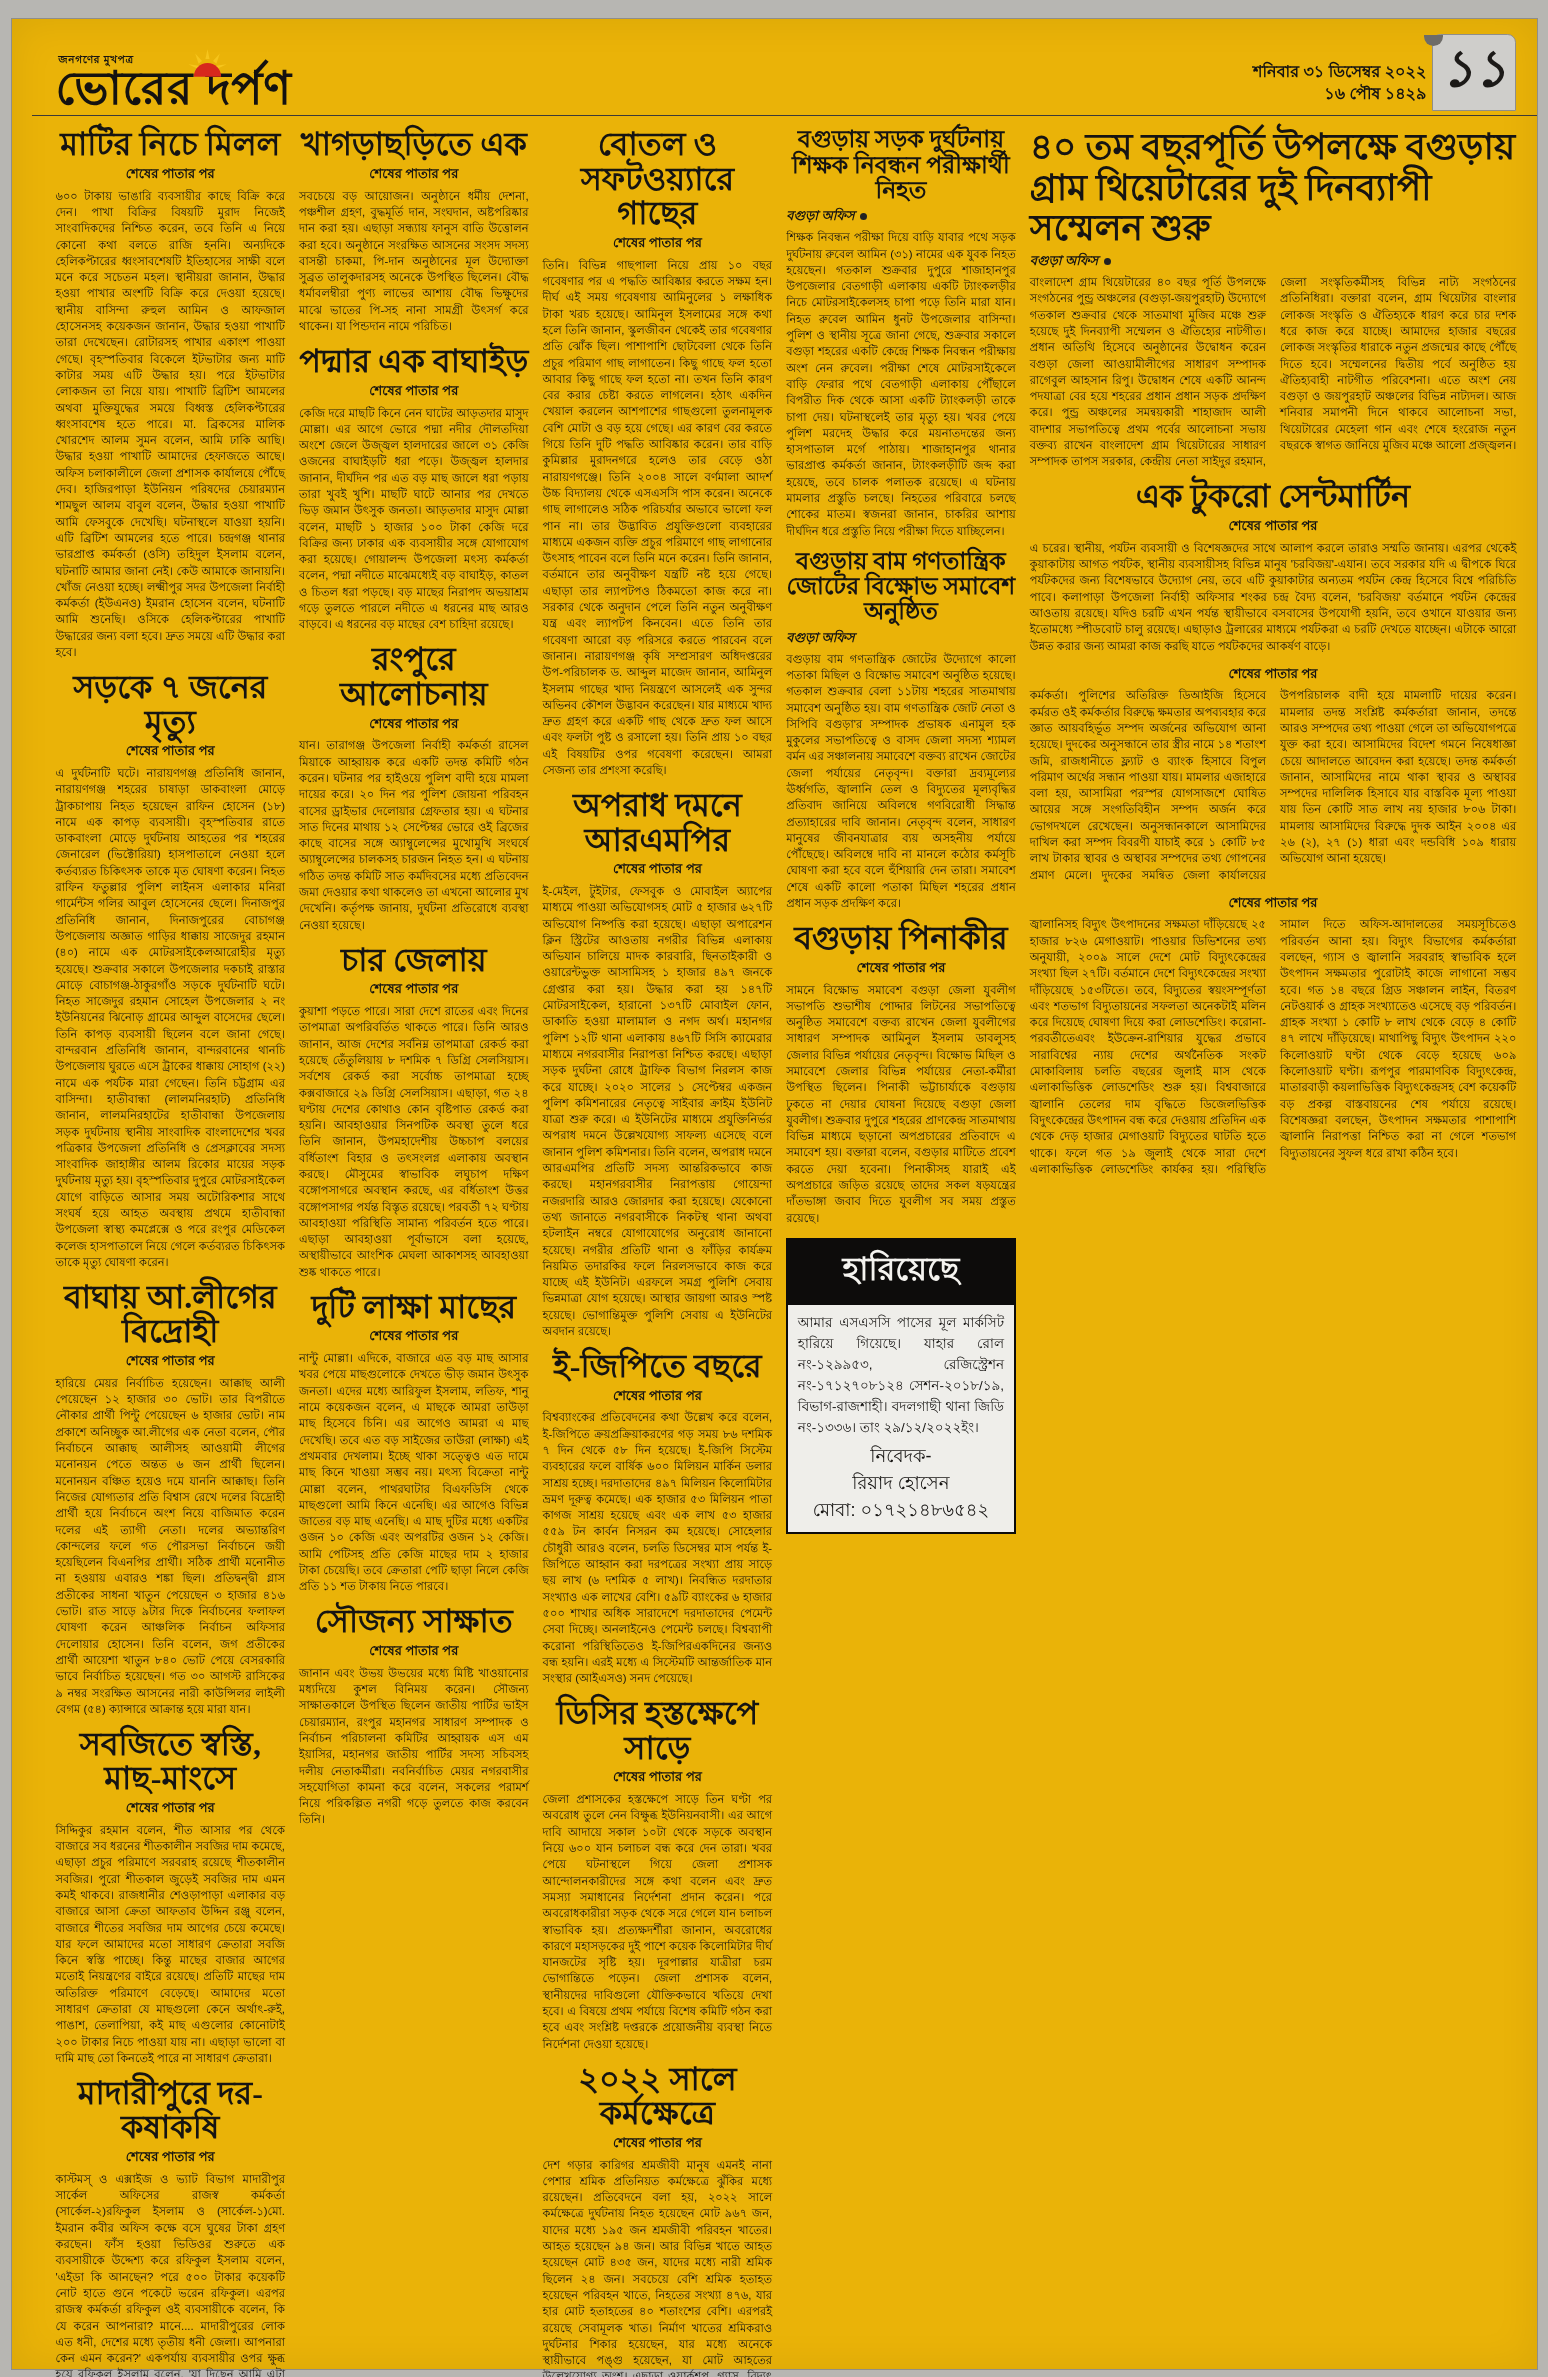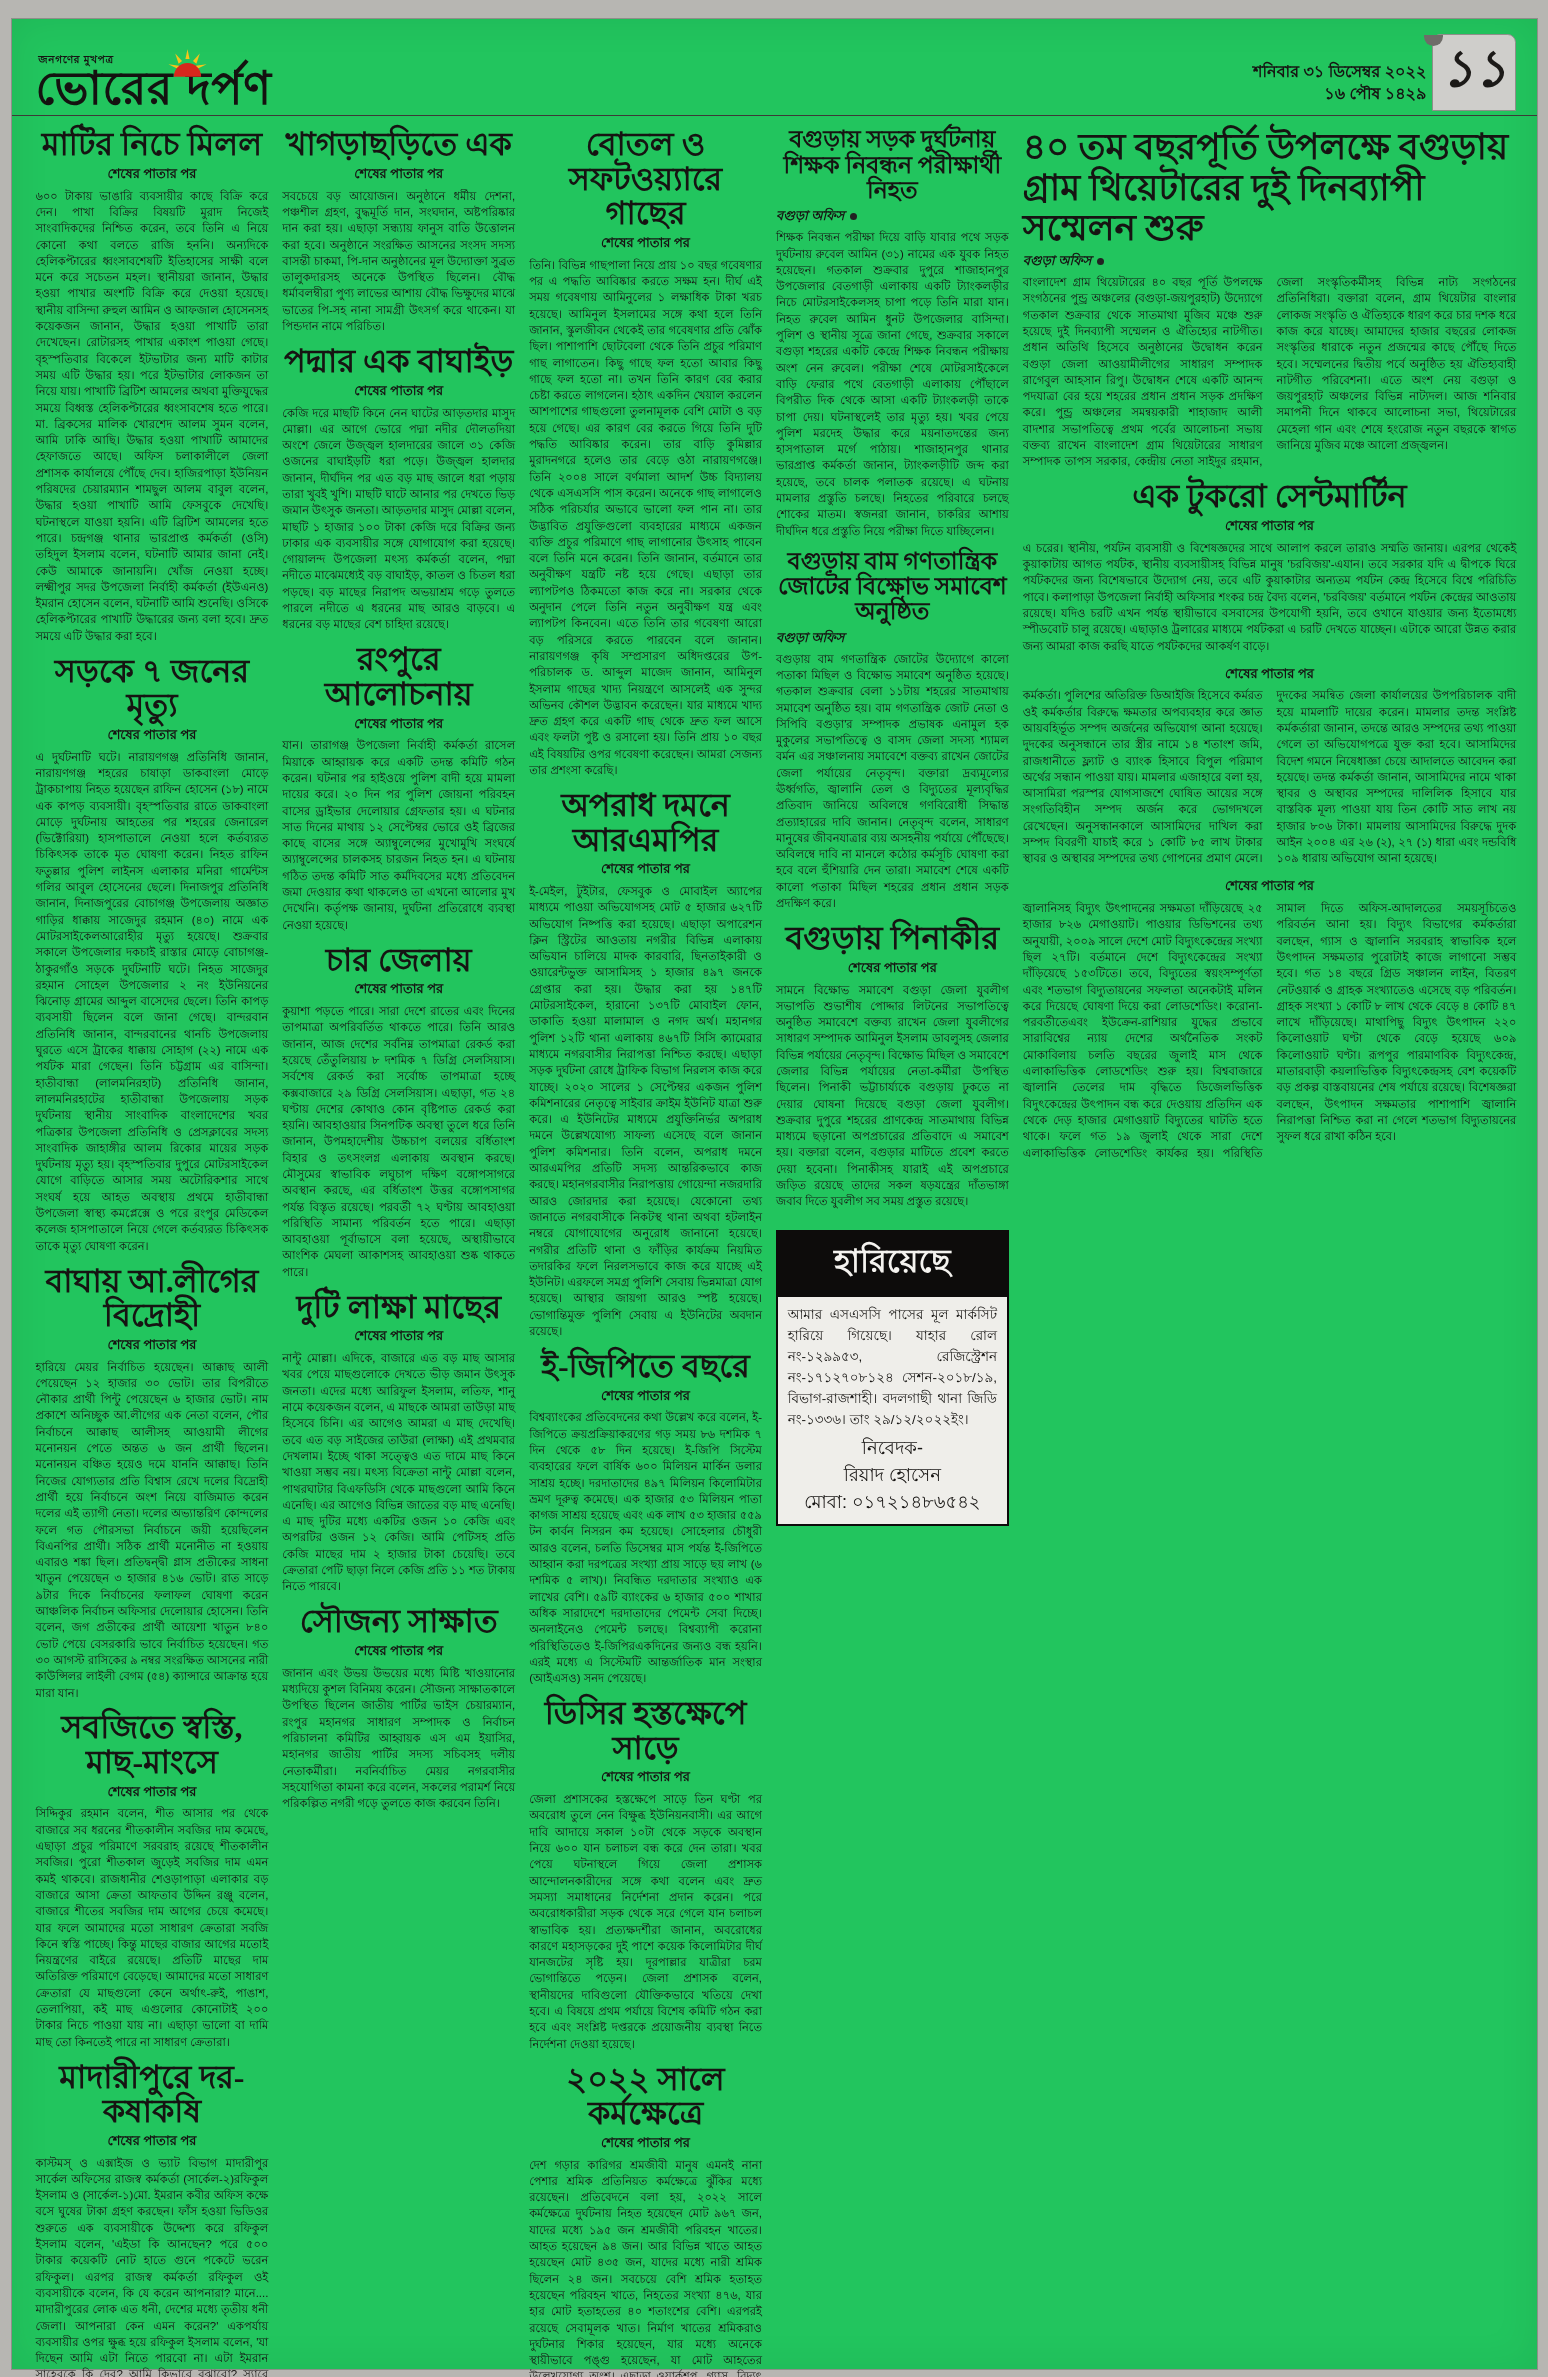--- a/index.html
+++ b/index.html
@@ -1,17 +1,17 @@
 <!DOCTYPE html>
 <html style="font-size:11px"><head>
 <meta charset="utf-8">
 <style>
   html,body{margin:0;padding:0;}
   body{width:1548px;height:2377px;background:#b7b6b2;font-family:"Liberation Sans","DejaVu Sans",sans-serif;color:#161412;overflow:hidden;}
-  .page{position:absolute;left:11px;top:18px;right:9.7px;bottom:7px;background:#22c55e;border:0.7px solid #8f8e8a;box-shadow:inset 0 0 41px rgba(0,0,0,.08);}
+  .page{position:absolute;left:11px;top:18px;right:9.7px;bottom:7px;background:#eab308;border:0.7px solid #8f8e8a;box-shadow:inset 0 0 41px rgba(0,0,0,.08);padding-left:20px;}
   
   .hdr{height:88px;border-bottom:1.4px solid #3c3a37;display:flex;justify-content:space-between;align-items:flex-end;padding:4.1px 21px 4.1px 23.5px;}
   .mast{position:relative;line-height:1;}
   .tagline{font-size:10.4px;font-weight:700;letter-spacing:0.7px;margin-left:2.8px;}
   .mast-title{font-size:46px;font-weight:800;letter-spacing:0.7px;color:#141210;}
   .sun{position:absolute;left:131px;top:-5.5px;width:41px;height:28px;}
   .hdr-right{display:flex;align-items:flex-end;gap:6px;justify-content:center;}
   .dates{text-align:right;font-size:16px;line-height:1.4;padding-bottom:5.5px;font-weight:600;}
   .pagetab{position:relative;width:82px;height:75px;background:#cfcecb;border:0.7px solid #8f8e8a;border-radius:8.3px 8.3px 0 0;display:flex;align-items:center;justify-content:center;}
   .pagetab .notch{position:absolute;left:-9.7px;top:0;width:19.4px;height:11px;background:#6e6c68;border-radius:0 0 9.7px 9.7px;}
@@ -23,21 +23,21 @@
   .art{margin:0 0 9.7px 0;break-inside:avoid;}
   .hl{font-size:32px;font-weight:800;line-height:1.08;text-align:center;margin:1.4px 0 0 0;font-family:"Liberation Serif","DejaVu Serif",serif;}
   .hl-mid{font-size:23.5px;}
   .hl-big{font-size:36px;line-height:1.12;text-align:left;}
   .kicker{text-align:center;font-size:13px;font-weight:600;margin:2.1px 0 2.8px 0;}
   .byline{font-size:13px;font-weight:700;font-style:italic;margin:2.8px 0 2.1px 0;display:flex;align-items:center;gap:5.5px;}
   .byline .dot{width:7px;height:7px;background:#222;border-radius:50%;display:inline-block;}
   .body{font-size:11.4px;line-height:1.43;text-align:justify;word-break:break-word;}
   .cols2{column-count:2;column-gap:14px;}
   
-  .lost{border:2.8px solid #0d0c0b;margin-top:20px;background:#efeeea;}
+  .lost{border:2.8px solid #0d0c0b;margin-top:12px;background:#efeeea;}
   .lost-head{background:#0d0c0b;color:#f4f3ef;text-align:center;font-size:32px;font-weight:800;padding:4.1px 0 7px 0;font-family:"Liberation Serif","DejaVu Serif",serif;}
   .lost-body{padding:8.3px 9.7px 4.1px 9.7px;font-size:13.5px;line-height:1.55;text-align:justify;}
   .lost-sig{text-align:center;font-size:18px;line-height:1.5;padding:0 7px 8.3px 7px;}
 </style>
 </head>
 <body>
 
 <div class="page">
 
   <div class="hdr">

